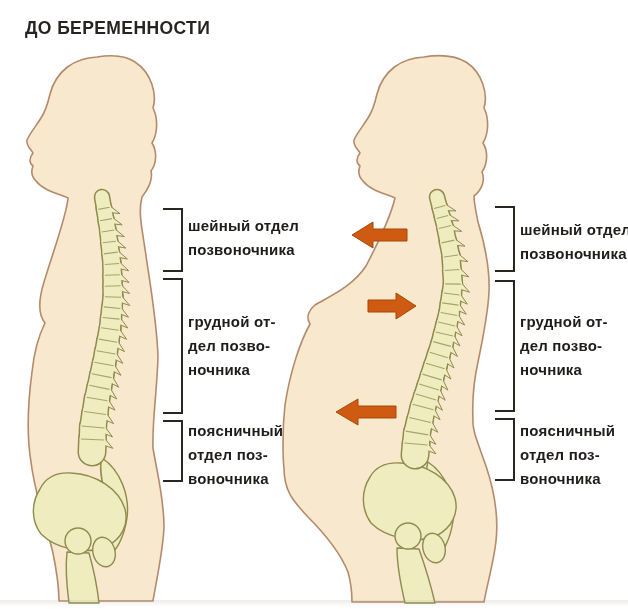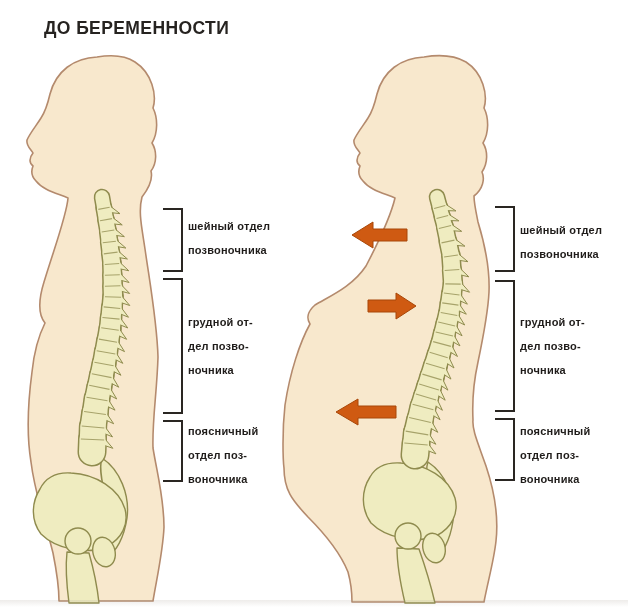--- a/index.html
+++ b/index.html
@@ -2,40 +2,40 @@
 <html><head>
 <meta charset="utf-8">
 <style>
   html,body{margin:0;padding:0;background:#ffffff;}
   .stage{
     position:relative;width:628px;height:609px;background:#ffffff;overflow:hidden;
     font-family:"Liberation Sans",sans-serif;
   }
   .ttl{
     position:absolute;top:18px;font-weight:700;font-size:17.5px;letter-spacing:.4px;
-    color:#262320;white-space:nowrap;margin-left:19px;
+    color:#262320;white-space:nowrap;
   }
   #title-before{left:25px;}
   #title-after{left:303px;}
   .art{position:absolute;left:0;top:0;width:628px;height:609px;}
   .body-outline{stroke-width:1.6;stroke-linejoin:round;stroke-linecap:round;}
   .bone{stroke-width:1.4;stroke-linejoin:round;}
   .arrow{stroke-width:1;stroke-linejoin:round;}
   .bracket{
     position:absolute;width:18px;
     border:2px solid #2a2622;border-left:none;
   }
   #br-b1{left:163px;top:208px;height:60px;}
   #br-b2{left:163px;top:278px;height:132px;}
   #br-b3{left:163px;top:420px;height:58px;}
   #br-a1{left:495px;top:206px;height:62px;}
   #br-a2{left:495px;top:280px;height:128px;}
   #br-a3{left:495px;top:418px;height:59px;}
   .lbl{
-    position:absolute;font-weight:700;font-size:11px;line-height:24px;
+    position:absolute;font-weight:700;font-size:15px;line-height:24px;
     color:#1f1c1a;letter-spacing:.2px;white-space:nowrap;
   }
   #lbl-b1{left:188px;top:214px;}
   #lbl-b2{left:188px;top:310px;}
   #lbl-b3{left:188px;top:419px;}
   #lbl-a1{left:520px;top:218px;}
   #lbl-a2{left:520px;top:310px;}
   #lbl-a3{left:520px;top:419px;}
   .bottom-artifact{
     position:absolute;left:0;right:0;top:600px;height:7px;

